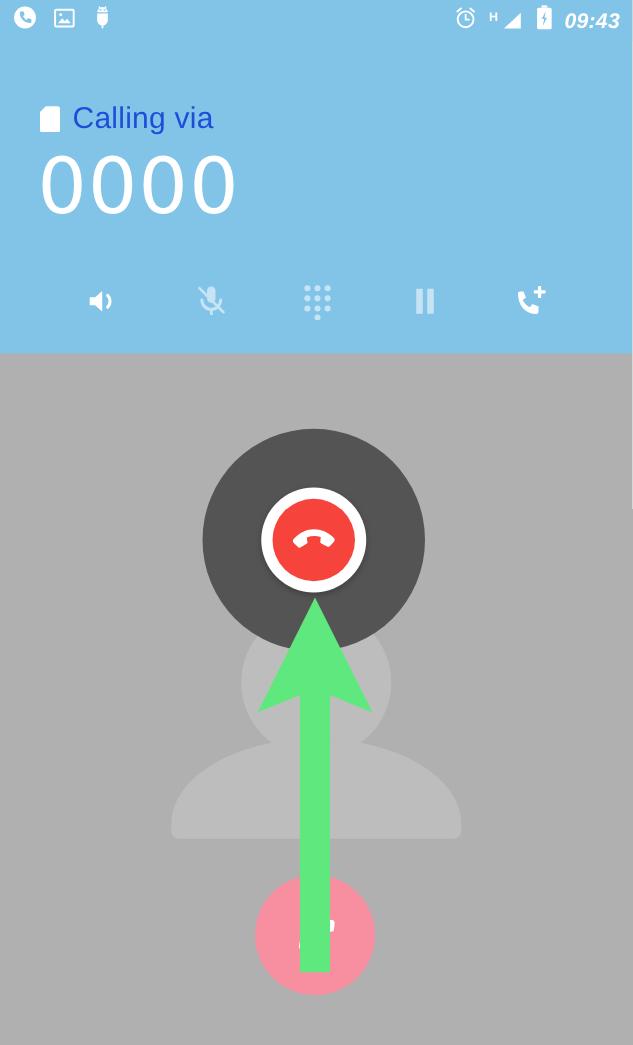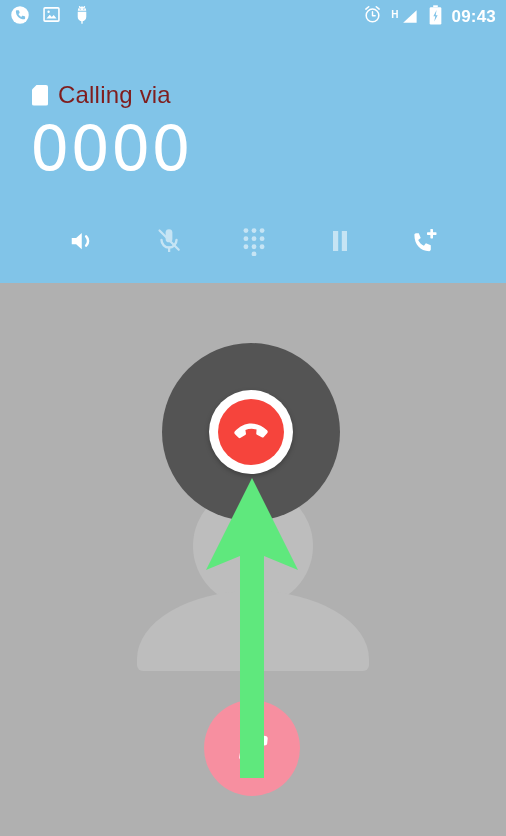--- a/index.html
+++ b/index.html
@@ -36,20 +36,21 @@
     align-items: center;
   }
   .status-left > * { margin-right: 12px; }
   .status-right > * { margin-left: 9px; }
   .status-clock {
     color: #ffffff;
     font-size: 17px;
     font-weight: bold;
     letter-spacing: 0.2px;
     line-height: 1;
+    font-style: italic;
   }
   .sig-wrap { position: relative; display: flex; align-items: flex-end; }
   .sig-h {
     color: #ffffff;
     font-size: 10px;
     font-weight: bold;
     line-height: 1;
     margin-right: 1px;
     margin-bottom: 6px;
   }
@@ -71,21 +72,21 @@
   }
   .sim-icon {
     width: 16px;
     height: 21px;
     background: #ffffff;
     border-radius: 2px;
     clip-path: polygon(5px 0, 100% 0, 100% 100%, 0 100%, 0 5px);
     margin-right: 10px;
   }
   .calling-via-text {
-    color: #7f1d1d;
+    color: #1d4ed8;
     font-size: 24px;
     line-height: 1;
     letter-spacing: 0.2px;
   }
   .call-number {
     position: absolute;
     left: 30px;
     top: 115px;
     color: #ffffff;
     font-size: 62px;

